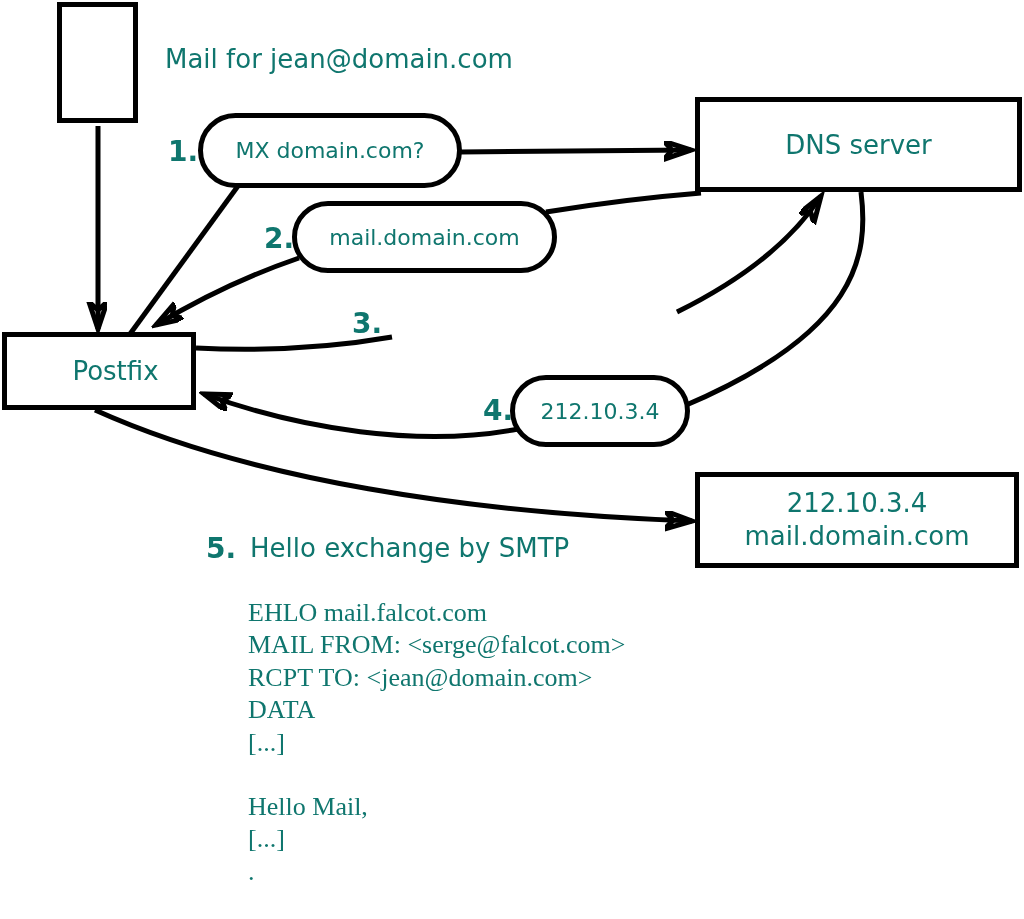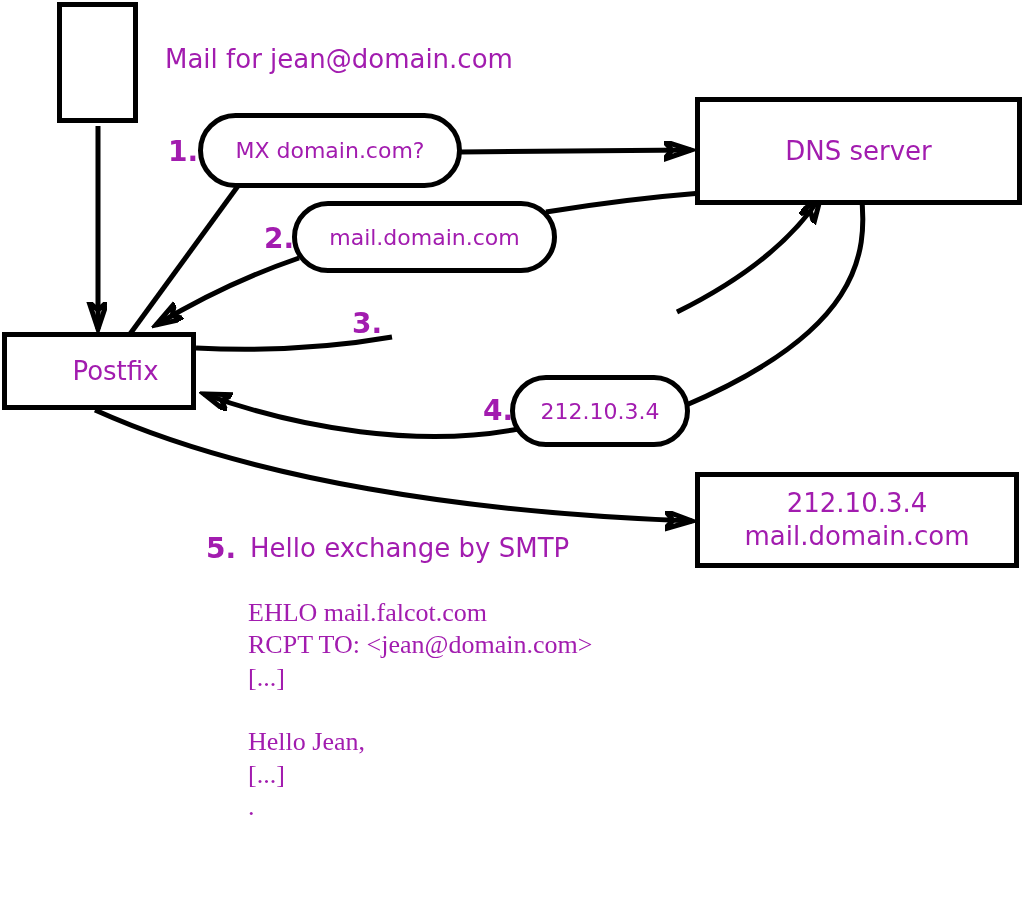--- a/index.html
+++ b/index.html
@@ -1,18 +1,18 @@
 <!DOCTYPE html>
 <html><head>
 <meta charset="utf-8">
 <style>
   html,body{margin:0;padding:0;background:#ffffff;}
   .canvas{
     position:relative;width:1024px;height:919px;background:#ffffff;
-    font-family:"DejaVu Sans",sans-serif;color:#a21caf;overflow:hidden;
+    font-family:"DejaVu Sans",sans-serif;color:#0f766e;overflow:hidden;
   }
   .wires{position:absolute;left:0;top:0;width:1024px;height:919px;}
   .wires path{stroke:#000;stroke-width:5;fill:none;}
   .box{
     position:absolute;box-sizing:border-box;border:5px solid #000;background:#fff;
     display:flex;align-items:center;justify-content:center;text-align:center;
     font-size:26px;line-height:32px;
   }
   .pill{
     position:absolute;box-sizing:border-box;border:5px solid #000;background:#fff;
@@ -20,21 +20,21 @@
     font-size:22px;white-space:nowrap;
   }
   .num{
     position:absolute;font-weight:bold;font-size:28px;line-height:33px;white-space:nowrap;
   }
   .free-label{position:absolute;font-size:26px;line-height:30px;white-space:nowrap;}
   .mail-for{left:165px;top:44px;}
   .step5-label{left:250px;top:533px;}
   .envelope{left:57px;top:2px;width:81px;height:121px;}
   .postfix{left:2px;top:332px;width:194px;height:78px;padding-left:33px;}
-  .dns{left:695px;top:97px;width:327px;height:108px;}
+  .dns{left:695px;top:97px;width:327px;height:95px;}
   .target{left:695px;top:472px;width:324px;height:96px;flex-direction:column;line-height:33px;}
   .pill1{left:198px;top:113px;width:264px;height:75px;}
   .pill2{left:292px;top:201px;width:265px;height:72px;}
   .pill3{left:377px;top:288px;width:305px;height:72px;}
   .pill4{left:510px;top:375px;width:180px;height:72px;}
   .num1{left:168px;top:135px;}
   .num2{left:264px;top:222px;}
   .num3{left:352px;top:307px;}
   .num4{left:483px;top:394px;}
   .num5{left:206px;top:532px;}
@@ -99,21 +99,23 @@
   <div class="num num4">4.</div>
   <div class="pill pill4">
     <span>212.10.3.4</span>
   </div>
 
   <div class="num num5">5.</div>
   <div class="free-label step5-label">Hello exchange by SMTP</div>
 
   <div class="smtp">
     <div class="smtp-line">EHLO mail.falcot.com</div>
+    <div class="smtp-line">MAIL FROM: &lt;serge@falcot.com&gt;</div>
     <div class="smtp-line">RCPT TO: &lt;jean@domain.com&gt;</div>
+    <div class="smtp-line">DATA</div>
     <div class="smtp-line">[...]</div>
     <div class="smtp-line"></div>
-    <div class="smtp-line">Hello Jean,</div>
+    <div class="smtp-line">Hello Mail,</div>
     <div class="smtp-line">[...]</div>
     <div class="smtp-line">.</div>
   </div>
 
 </div>
 
 </body></html>

